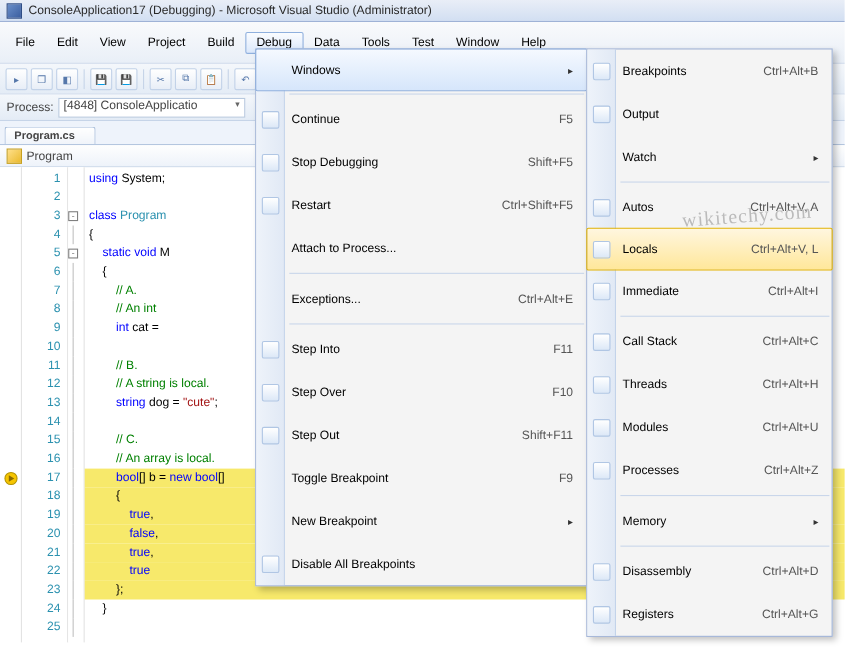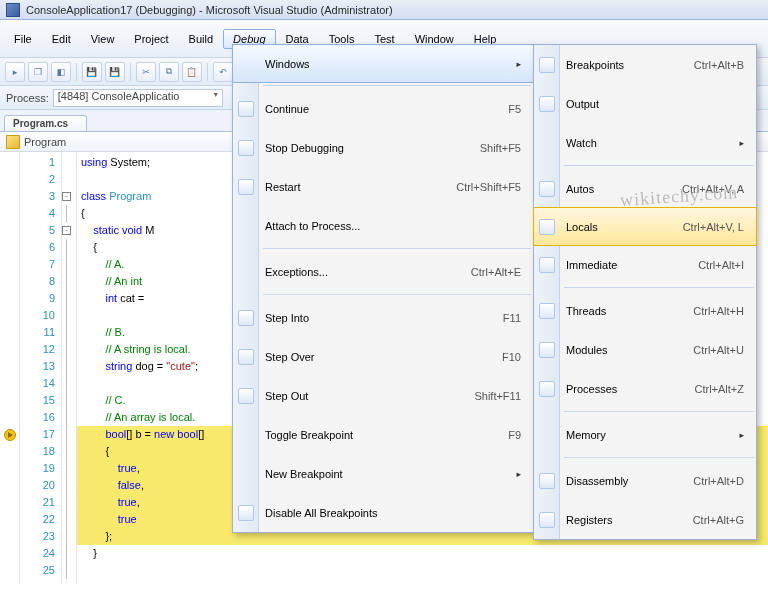--- a/index.html
+++ b/index.html
@@ -2,21 +2,21 @@
 <html><head>
 <meta charset="utf-8">
 <style>
   *{margin:0;padding:0;box-sizing:border-box;font-family:"Segoe UI",Tahoma,sans-serif;font-size:11px;}
   body{background:#fff;width:768px;height:592px;overflow:hidden;color:#000;}
   .titlebar{background:linear-gradient(#e9eef7,#d2dff2);height:20px;display:flex;align-items:center;padding:0 6px;color:#3a3a3a;border-bottom:1px solid #9fb2d6;}
   .tb-icon{width:14px;height:14px;background:linear-gradient(135deg,#6a8fc9,#3b5ea0);margin-right:6px;border:1px solid #2f4d85;}
   .tb-txt{color:#2a2a2a;}
   .menubar{background:linear-gradient(#f9fafc,#e9eff7);height:38px;display:flex;align-items:center;padding:0 4px;border-bottom:1px solid #c6d4e8;}
   .menubar span{padding:3px 9px;cursor:default;border:1px solid transparent;border-radius:2px;}
-  .menubar span.active{background:linear-gradient(#fafcff,#dbe8fb);border:1px solid #8fb0de;font-style:italic;}
+  .menubar span.active{background:linear-gradient(#fafcff,#dbe8fb);border:1px solid #8fb0de;}
   .toolbar{background:linear-gradient(#f4f7fb,#e4ecf6);height:28px;border-bottom:1px solid #c6d4e8;display:flex;align-items:center;gap:3px;padding:0 5px;overflow:hidden;}
   .tbar-btn{width:20px;height:20px;background:linear-gradient(#fff,#e8eef7);border:1px solid #c2d2e8;border-radius:2px;display:flex;align-items:center;justify-content:center;font-size:9px;color:#5577aa;}
   .tbar-sep{width:1px;height:18px;background:#c6d4e8;margin:0 2px;}
   .processbar{background:linear-gradient(#f4f7fb,#e4ecf6);height:24px;border-bottom:1px solid #c6d4e8;display:flex;align-items:center;padding:0 6px;color:#444;overflow:hidden;}
   .procsel{background:#fff;border:1px solid #b8c9df;height:18px;padding:0 4px;display:flex;align-items:flex-start;margin-left:4px;min-width:170px;position:relative;}
   .procsel:after{content:"▾";position:absolute;right:4px;color:#666;font-size:8px;}
   .tabstrip{background:#eef3fb;height:22px;display:flex;align-items:flex-end;padding:0 4px;border-bottom:1px solid #adc1dc;}
   .tab{background:linear-gradient(#fff,#f0f4fa);border:1px solid #adc1dc;border-bottom:none;border-radius:3px 3px 0 0;padding:2px 18px 2px 8px;font-weight:bold;color:#444;font-size:10px;}
   .navhdr{background:linear-gradient(#fefefe,#eef3fa);height:20px;border-bottom:1px solid #d0dceb;display:flex;align-items:center;padding:0 6px;color:#444;}
   .navhdr .ic{width:14px;height:14px;background:linear-gradient(135deg,#ffe08a,#eab92d);margin-right:4px;border:1px solid #c7a020;}
@@ -327,20 +327,25 @@
       <span class="sc">Ctrl+Alt+V, L</span>
     </div>
     <div class="mi">
       <div class="mico"></div>
       <span class="lbl">Immediate</span>
       <span class="sc">Ctrl+Alt+I</span>
     </div>
     <div class="sep"></div>
     <div class="mi">
       <div class="mico"></div>
+      <span class="lbl">Call Stack</span>
+      <span class="sc">Ctrl+Alt+C</span>
+    </div>
+    <div class="mi">
+      <div class="mico"></div>
       <span class="lbl">Threads</span>
       <span class="sc">Ctrl+Alt+H</span>
     </div>
     <div class="mi">
       <div class="mico"></div>
       <span class="lbl">Modules</span>
       <span class="sc">Ctrl+Alt+U</span>
     </div>
     <div class="mi">
       <div class="mico"></div>

